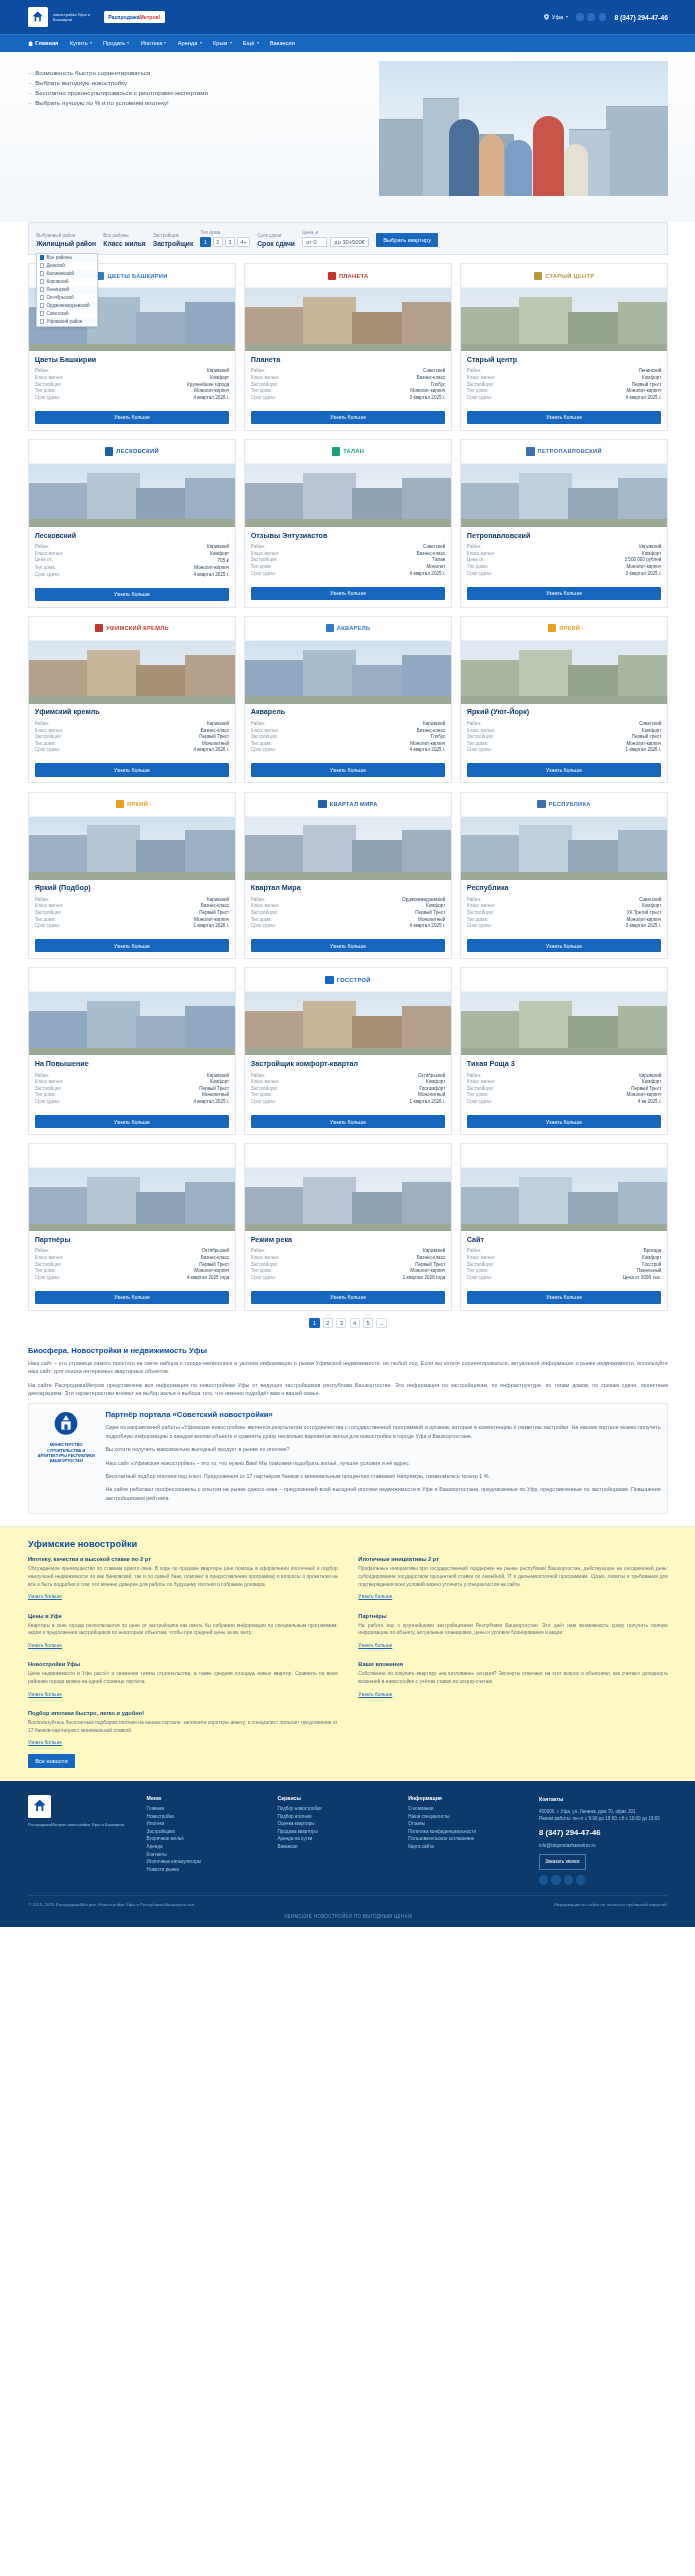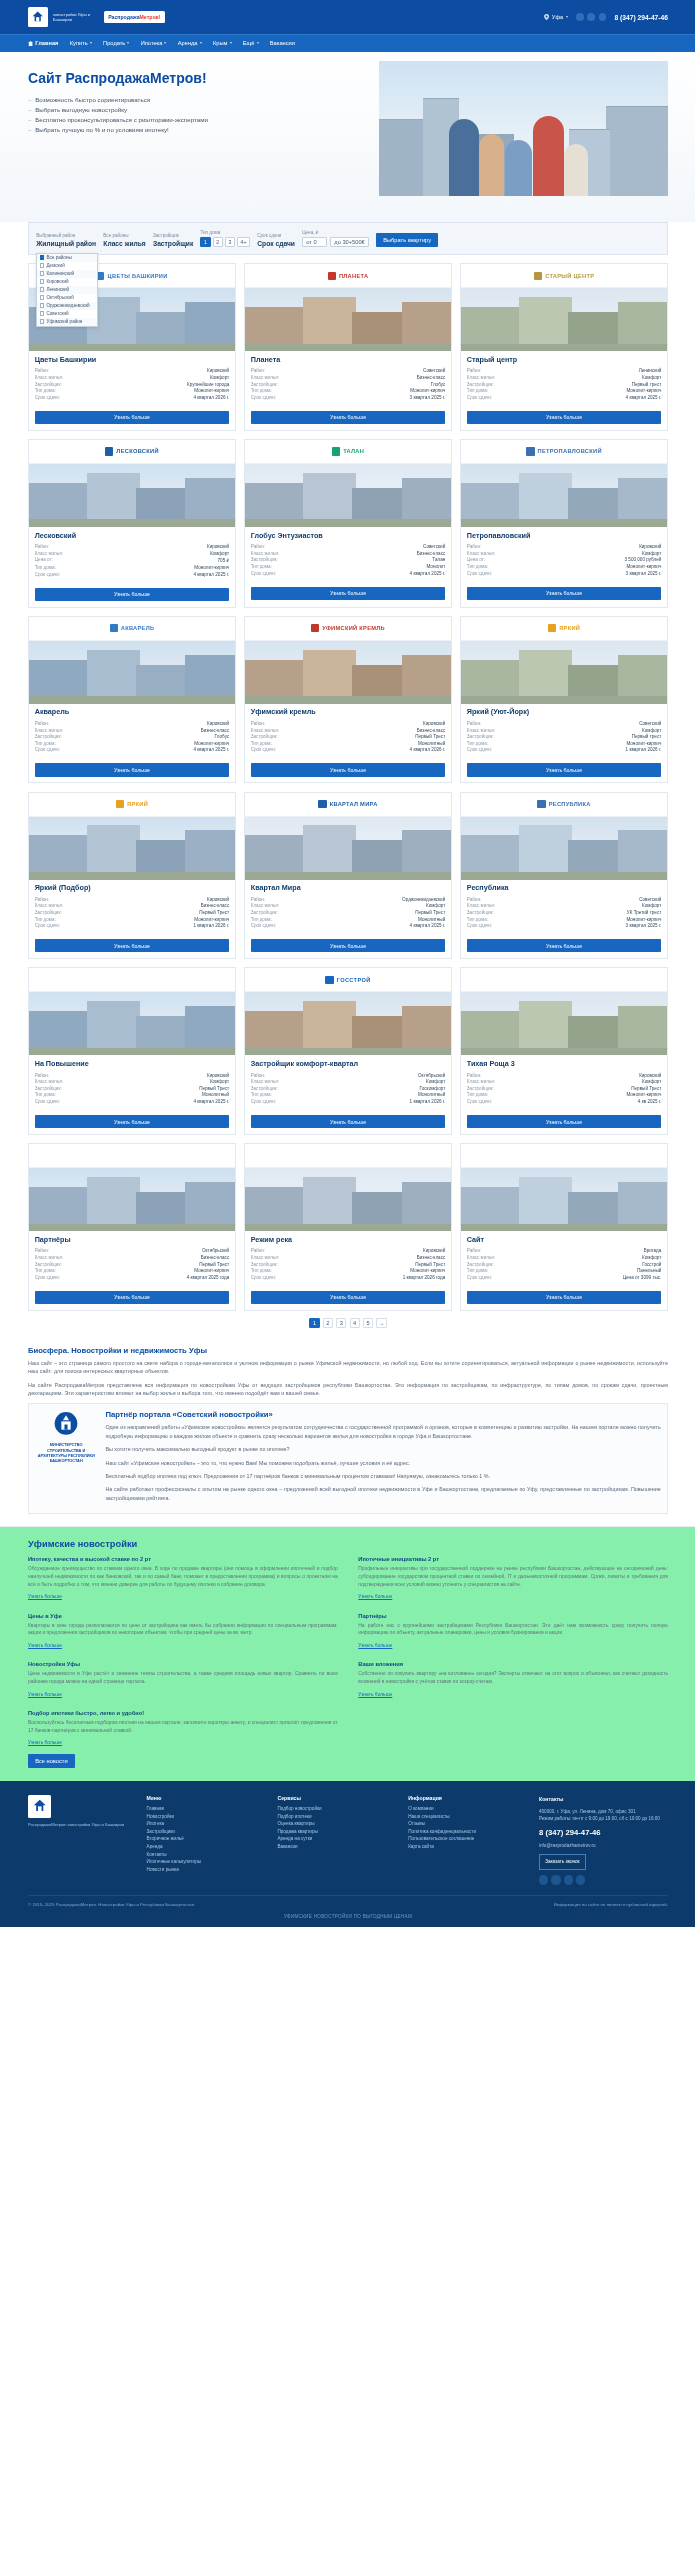--- a/index.html
+++ b/index.html
@@ -206,21 +206,21 @@
   }
   .partner-box {
     display:flex; gap: 8.2px; align-items: flex-start;
     border:0.5px solid #e4eaf0; padding: 6.2px; margin: 5.2px 0 7.2px 0; background:#fbfcfe;
   }
   .partner-emblem { width: 62px; flex: 0 0 62px; text-align:center; }
   .partner-emblem .ttl { font-size: 3.9px; color:#0c4da2; font-weight:bold; line-height:1.3; margin-top:2.1px;}
 
   
   .news {
-    background: #86efac;
+    background: #fef9c3;
     padding: 11.3px 28px 13.4px 28px;
     border-top:0.5px solid #e6edf3;
   }
   .news h2 { font-size: 9.3px; color:#0c4da2; margin:0 0 7.2px 0; }
   .news-grid { display:grid; grid-template-columns: 1fr 1fr; gap: 13.4px 20.6px; }
   .news-item h3 { font-size: 5.7px; color:#14487f; margin:0 0 3.1px 0; }
   .news-item p { font-size: 4.9px; color:#64727f; line-height:1.6; margin:0 0 3.6px 0; text-align: justify;}
   .news-link { font-size:4.9px; color:#1767c0; text-decoration: underline; cursor:pointer; }
   .news-all { margin-top: 8.2px; }
 
@@ -312,21 +312,20 @@
     <div class="nav-item">
         <span>Ещё</span>
         <span class="caret"></span>
       </div>
     <div class="nav-item">
         <span>Вакансии</span>
       </div>
   </div>
 
   <div class="hero">
-    <h1>Сайт РаспродажаМетров!</h1>
     <ul>
       <li>Возможность быстро сориентироваться</li>
       <li>Выбрать выгодную новостройку</li>
       <li>Бесплатно проконсультироваться с риэлторами-экспертами</li>
       <li>Выбрать лучшую по % и по условиям ипотеку!</li>
     </ul>
 
     <div class="hero-photo">
       <div class="sky"></div>
       <div class="bld" style="left:0;width:46px;height:77px;background:#9fb4c7;"></div>
@@ -590,21 +589,21 @@
           </div>
           <div class="card-photo">
             <div class="sky2" style="background:linear-gradient(180deg,#e0e9f2 0%,#eef4f9 100%)"></div>
             <div class="b" style="left:0;width:30%;height:70%;background:#9eafc0"></div>
             <div class="b" style="left:28%;width:26%;height:86%;background:#b8c6d4"></div>
             <div class="b" style="left:52%;width:24%;height:62%;background:#8fa2b4"></div>
             <div class="b" style="right:0;width:24%;height:78%;background:#9eafc0"></div>
             <div class="b" style="left:0;right:0;height:12%;background:#9aa894"></div>
           </div>
           <div class="card-body">
-            <div class="card-title">Глобус Энтузиастов</div>
+            <div class="card-title">Отзывы Энтузиастов</div>
             <div class="kv">
               <span class="k">Район:</span>
               <span class="v">Советский</span>
             </div>
             <div class="kv">
               <span class="k">Класс жилья:</span>
               <span class="v">Бизнес-класс</span>
             </div>
             <div class="kv">
               <span class="k">Застройщик:</span>
@@ -657,20 +656,60 @@
             <div class="kv">
               <span class="k">Срок сдачи:</span>
               <span class="v">3 квартал 2025 г.</span>
             </div>
           </div>
           <div class="card-btn">Узнать больше</div>
         </div>
         <div class="card">
           <div class="card-logo">
             <div class="logo-abstract">
+              <span class="sq" style="background:#c0392b;border-radius:1px"></span>
+              <span class="nm" style="color:#c0392b">УФИМСКИЙ КРЕМЛЬ</span>
+            </div>
+          </div>
+          <div class="card-photo">
+            <div class="sky2" style="background:linear-gradient(180deg,#d6e3ee 0%,#eef4f9 100%)"></div>
+            <div class="b" style="left:0;width:30%;height:70%;background:#b6a08a"></div>
+            <div class="b" style="left:28%;width:26%;height:86%;background:#c9b49c"></div>
+            <div class="b" style="left:52%;width:24%;height:62%;background:#a89176"></div>
+            <div class="b" style="right:0;width:24%;height:78%;background:#b6a08a"></div>
+            <div class="b" style="left:0;right:0;height:12%;background:#9aa894"></div>
+          </div>
+          <div class="card-body">
+            <div class="card-title">Уфимский кремль</div>
+            <div class="kv">
+              <span class="k">Район:</span>
+              <span class="v">Кировский</span>
+            </div>
+            <div class="kv">
+              <span class="k">Класс жилья:</span>
+              <span class="v">Бизнес-класс</span>
+            </div>
+            <div class="kv">
+              <span class="k">Застройщик:</span>
+              <span class="v">Первый Трест</span>
+            </div>
+            <div class="kv">
+              <span class="k">Тип дома:</span>
+              <span class="v">Монолитный</span>
+            </div>
+            <div class="kv">
+              <span class="k">Срок сдачи:</span>
+              <span class="v">4 квартал 2026 г.</span>
+            </div>
+          </div>
+          <div class="card-btn">Узнать больше</div>
+        </div>
+        <div class="card">
+          <div class="card-logo">
+            <div class="logo-abstract">
               <span class="sq" style="background:#2f7bc4;border-radius:1px"></span>
               <span class="nm" style="color:#2f7bc4">АКВАРЕЛЬ</span>
             </div>
           </div>
           <div class="card-photo">
             <div class="sky2" style="background:linear-gradient(180deg,#cfe0ef 0%,#eef4f9 100%)"></div>
             <div class="b" style="left:0;width:30%;height:70%;background:#8fa9c0"></div>
             <div class="b" style="left:28%;width:26%;height:86%;background:#a8bdd0"></div>
             <div class="b" style="left:52%;width:24%;height:62%;background:#97aec3"></div>
             <div class="b" style="right:0;width:24%;height:78%;background:#8fa9c0"></div>
@@ -690,60 +729,20 @@
               <span class="k">Застройщик:</span>
               <span class="v">Глобус</span>
             </div>
             <div class="kv">
               <span class="k">Тип дома:</span>
               <span class="v">Монолит-кирпич</span>
             </div>
             <div class="kv">
               <span class="k">Срок сдачи:</span>
               <span class="v">4 квартал 2025 г.</span>
-            </div>
-          </div>
-          <div class="card-btn">Узнать больше</div>
-        </div>
-        <div class="card">
-          <div class="card-logo">
-            <div class="logo-abstract">
-              <span class="sq" style="background:#c0392b;border-radius:1px"></span>
-              <span class="nm" style="color:#c0392b">УФИМСКИЙ КРЕМЛЬ</span>
-            </div>
-          </div>
-          <div class="card-photo">
-            <div class="sky2" style="background:linear-gradient(180deg,#d6e3ee 0%,#eef4f9 100%)"></div>
-            <div class="b" style="left:0;width:30%;height:70%;background:#b6a08a"></div>
-            <div class="b" style="left:28%;width:26%;height:86%;background:#c9b49c"></div>
-            <div class="b" style="left:52%;width:24%;height:62%;background:#a89176"></div>
-            <div class="b" style="right:0;width:24%;height:78%;background:#b6a08a"></div>
-            <div class="b" style="left:0;right:0;height:12%;background:#9aa894"></div>
-          </div>
-          <div class="card-body">
-            <div class="card-title">Уфимский кремль</div>
-            <div class="kv">
-              <span class="k">Район:</span>
-              <span class="v">Кировский</span>
-            </div>
-            <div class="kv">
-              <span class="k">Класс жилья:</span>
-              <span class="v">Бизнес-класс</span>
-            </div>
-            <div class="kv">
-              <span class="k">Застройщик:</span>
-              <span class="v">Первый Трест</span>
-            </div>
-            <div class="kv">
-              <span class="k">Тип дома:</span>
-              <span class="v">Монолитный</span>
-            </div>
-            <div class="kv">
-              <span class="k">Срок сдачи:</span>
-              <span class="v">4 квартал 2026 г.</span>
             </div>
           </div>
           <div class="card-btn">Узнать больше</div>
         </div>
         <div class="card">
           <div class="card-logo">
             <div class="logo-abstract">
               <span class="sq" style="background:#e8a020;border-radius:1px"></span>
               <span class="nm" style="color:#e8a020">ЯРКИЙ</span>
             </div>

